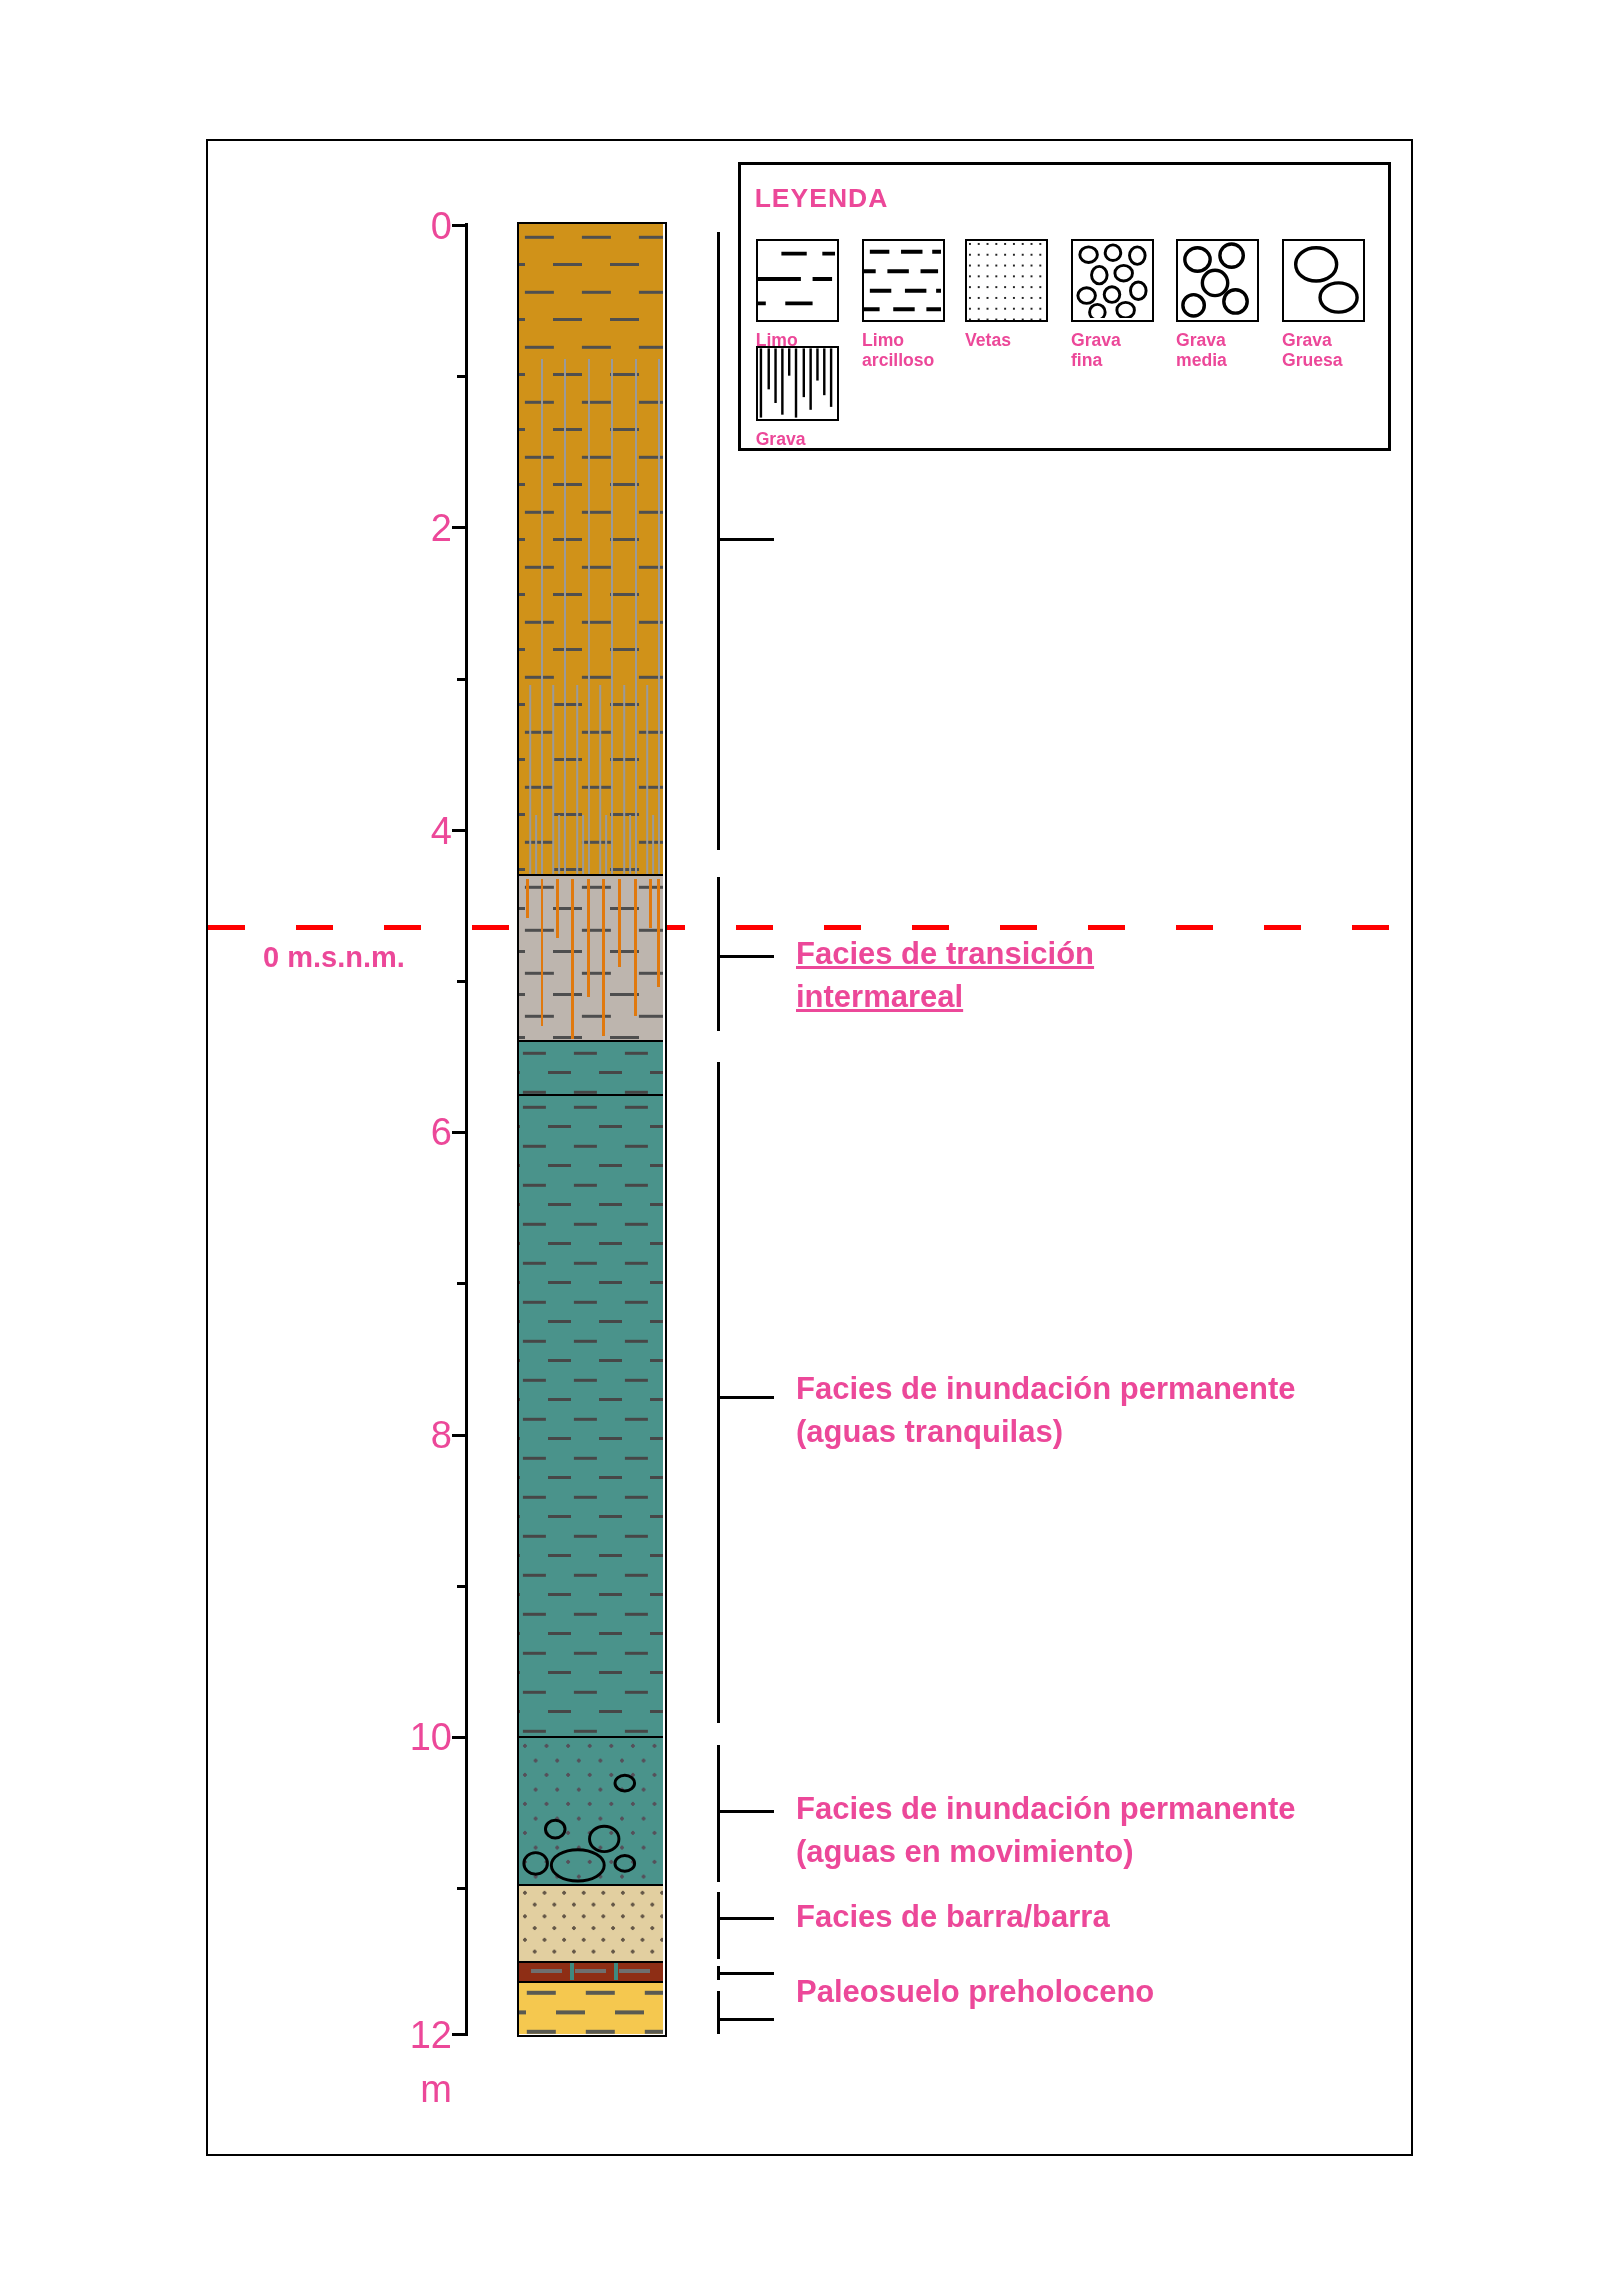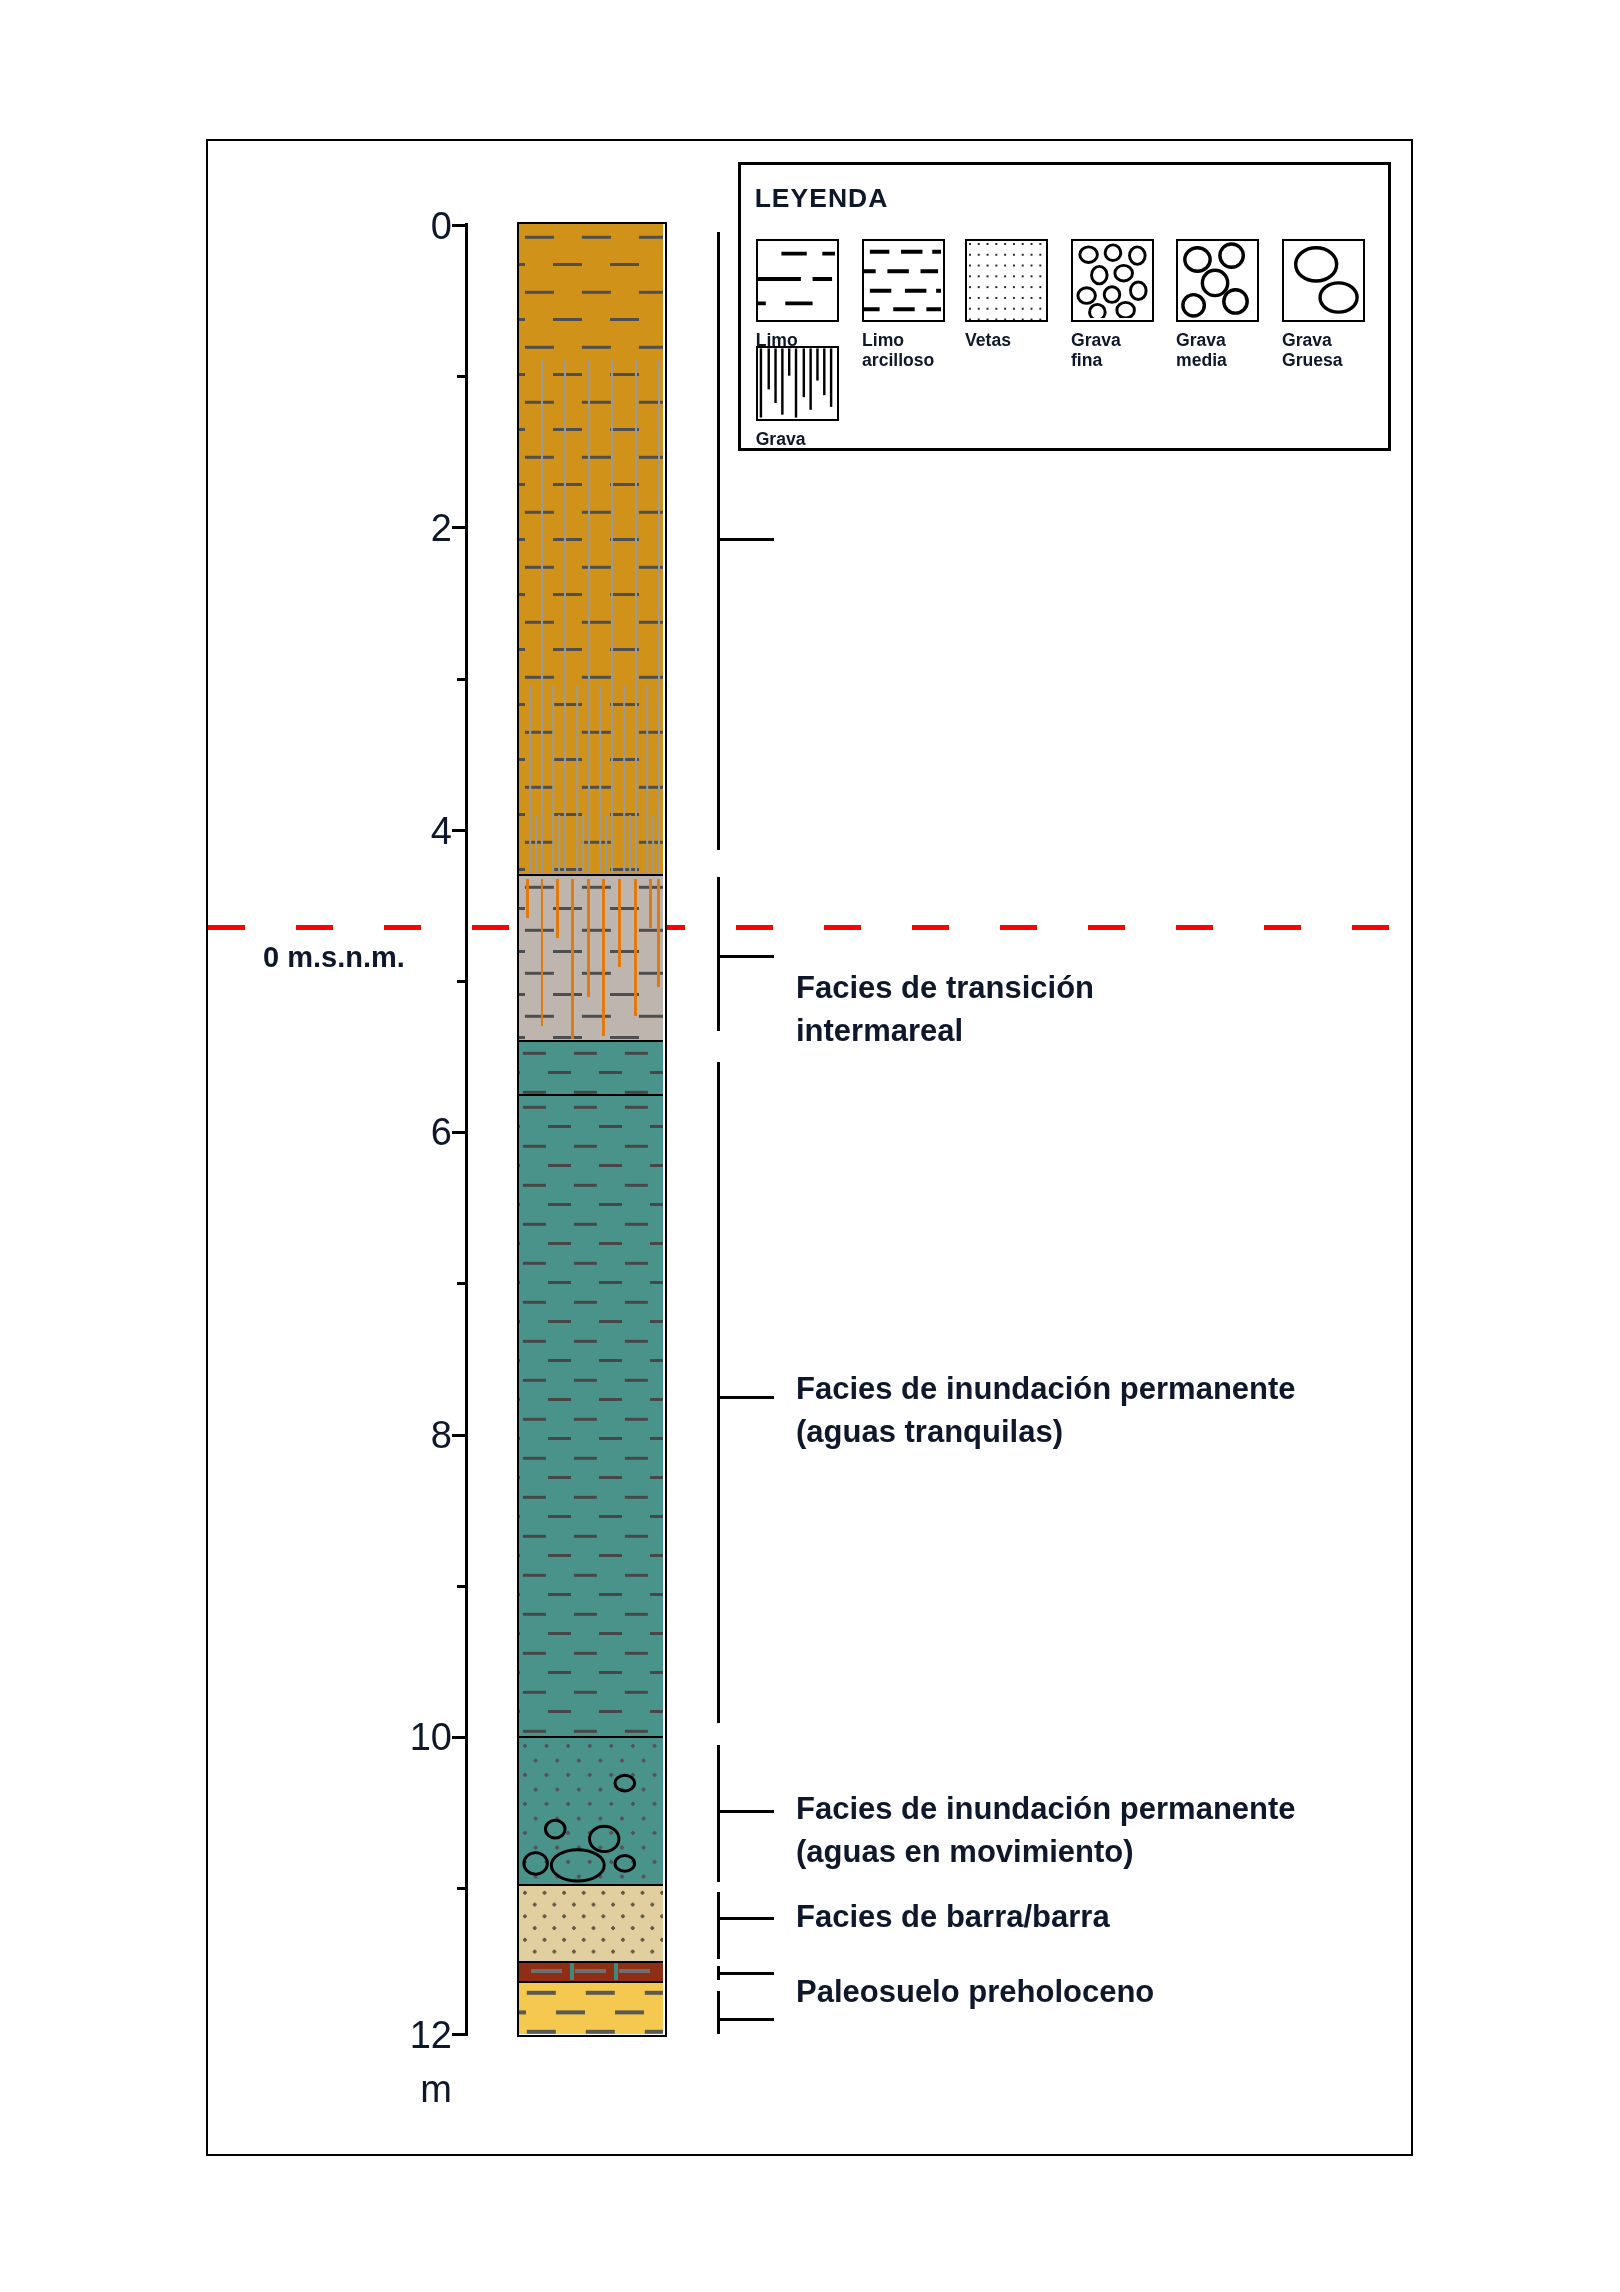--- a/index.html
+++ b/index.html
@@ -1,17 +1,17 @@
 <!DOCTYPE html>
 <html><head>
 <meta charset="utf-8">
 <style>
   html,body{margin:0;padding:0;background:#fff;}
   #canvas{position:relative;width:1620px;height:2227px;background:#fff;
-          font-family:"Liberation Sans", sans-serif;color:#0f172a;overflow:hidden;}
+          font-family:"Liberation Sans", sans-serif;color:#ec4899;overflow:hidden;}
   .abs{position:absolute;}
   .frame{left:206px;top:139px;width:1207px;height:2017px;border:2.9px solid #000;box-sizing:border-box;}
   
   .legend{left:738px;top:162px;width:653px;height:289px;border:3.9px solid #000;box-sizing:border-box;background:#fff;}
   .legend-title{left:13.7px;top:17.6px;font-size:26.5px;font-weight:bold;letter-spacing:1px;}
   .swatch{width:83px;height:83px;border:2.9px solid #000;box-sizing:border-box;background:#fff;}
   .legend-label{font-size:17.6px;font-weight:bold;line-height:20.6px;white-space:pre-line;}
   
   .axis-line{left:465px;top:223px;width:2.9px;height:1812px;background:#000;}
   .tick{height:2.9px;background:#000;}
@@ -265,21 +265,21 @@
   <div class="abs bracket" style="top:1991px;height:43px;"></div>
 
   <div class="abs leader" style="top:538px;"></div>
   <div class="abs leader" style="top:955px;"></div>
   <div class="abs leader" style="top:1396px;"></div>
   <div class="abs leader" style="top:1810px;"></div>
   <div class="abs leader" style="top:1917px;"></div>
   <div class="abs leader" style="top:1972px;"></div>
   <div class="abs leader" style="top:2018px;"></div>
 
-  <div class="abs facies-label" style="top:966px;">Facies de transición
+  <div class="abs facies-label" style="top:932px;text-decoration:underline;">Facies de transición
 intermareal</div>
   <div class="abs facies-label" style="top:1367px;">Facies de inundación permanente
 (aguas tranquilas)</div>
   <div class="abs facies-label" style="top:1787px;">Facies de inundación permanente
 (aguas en movimiento)</div>
   <div class="abs facies-label" style="top:1895px;">Facies de barra/barra</div>
   <div class="abs facies-label" style="top:1970px;">Paleosuelo preholoceno</div>
 
 </div>
 

